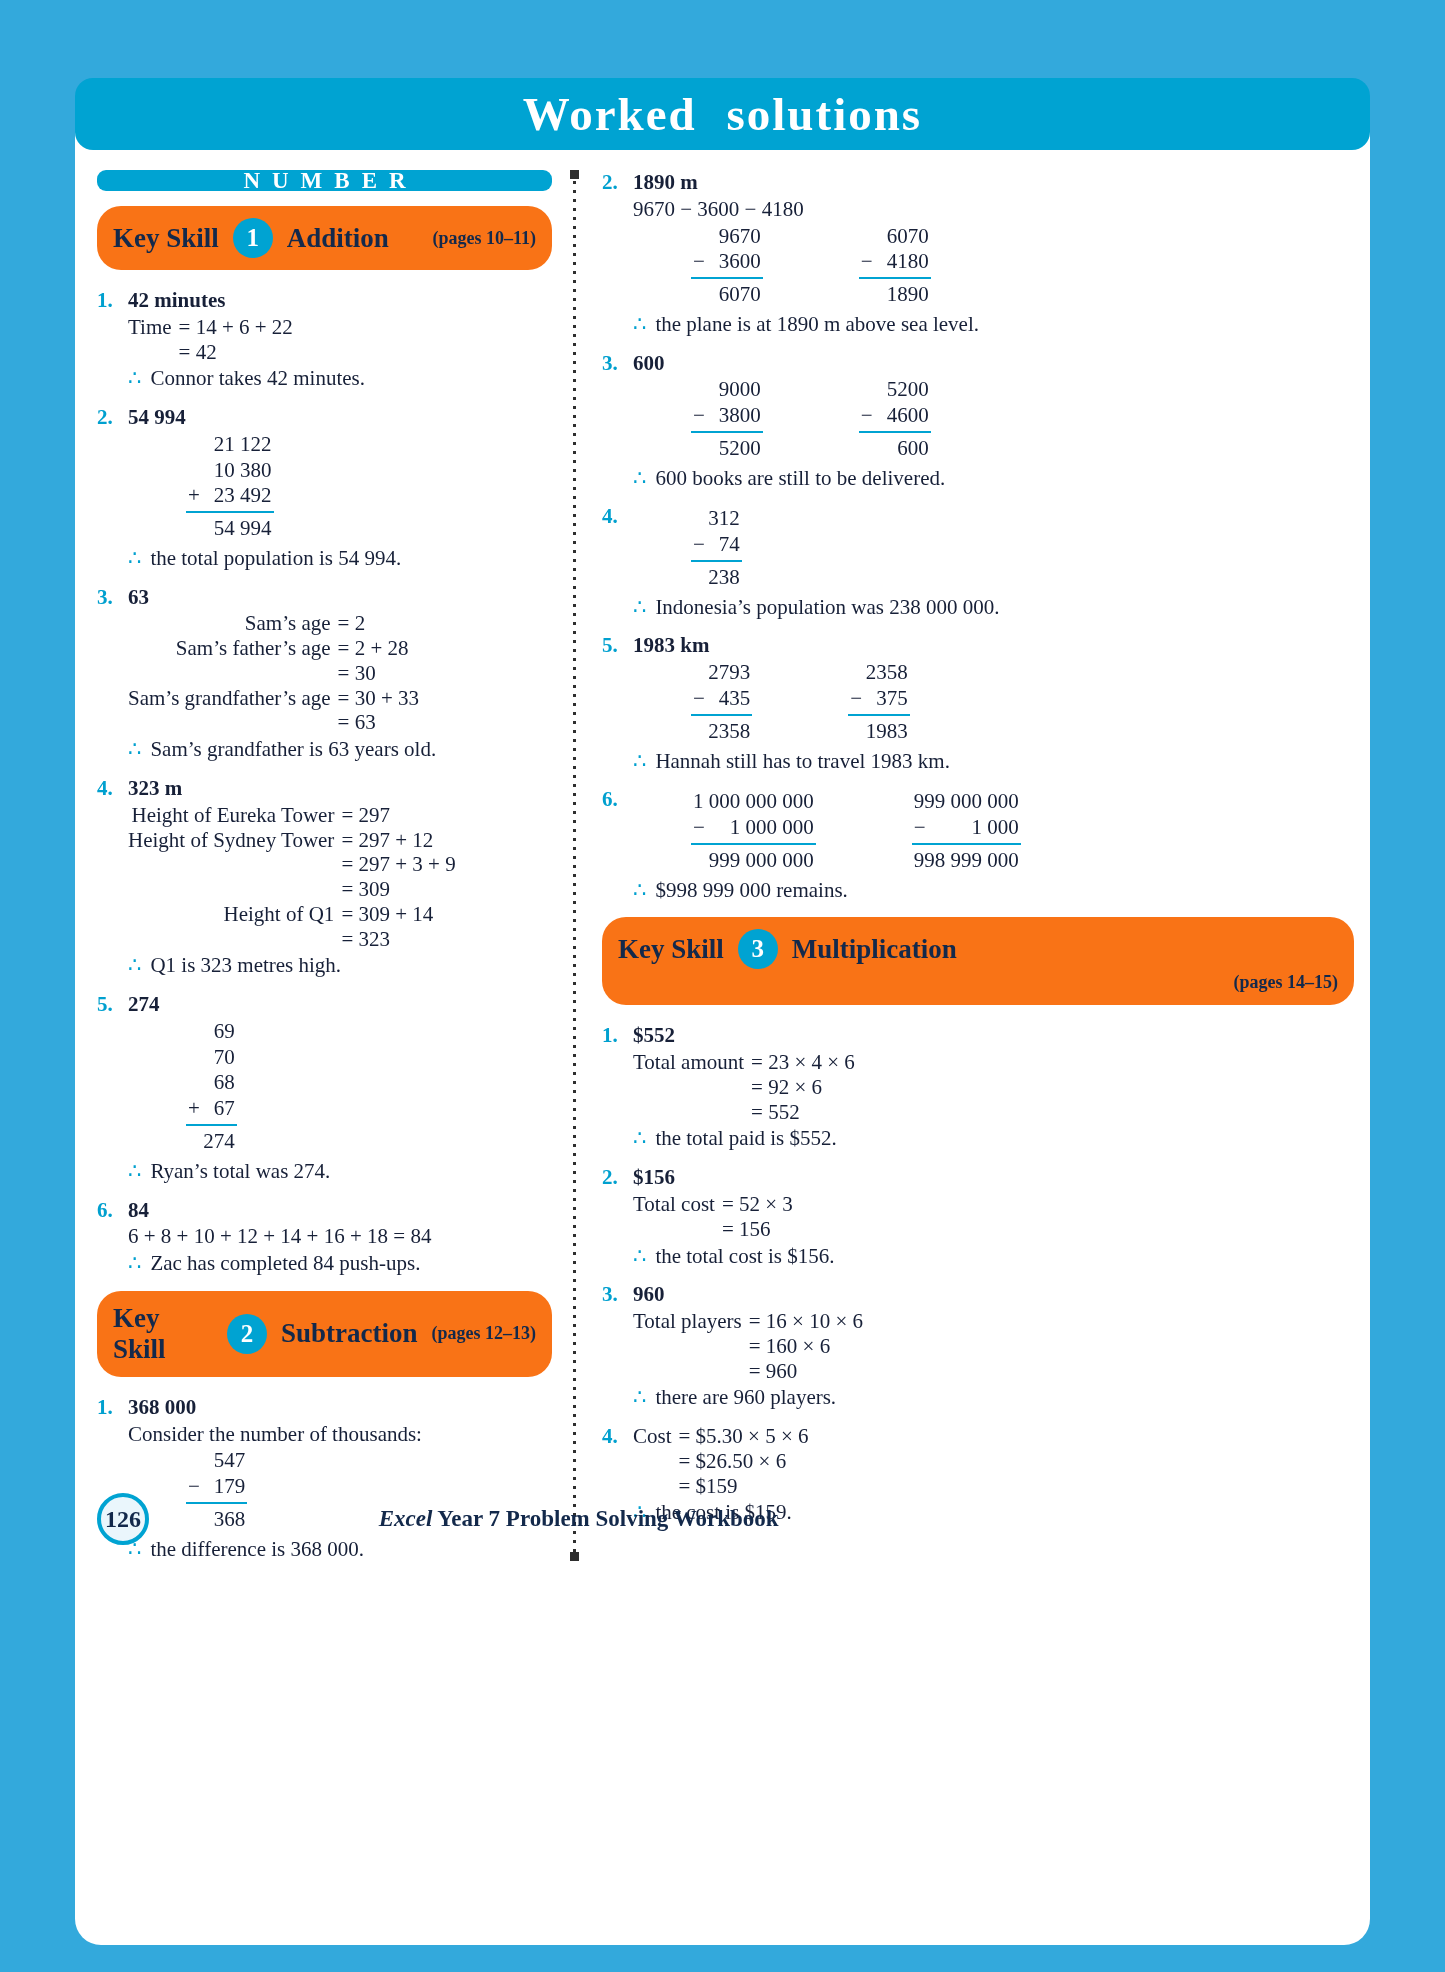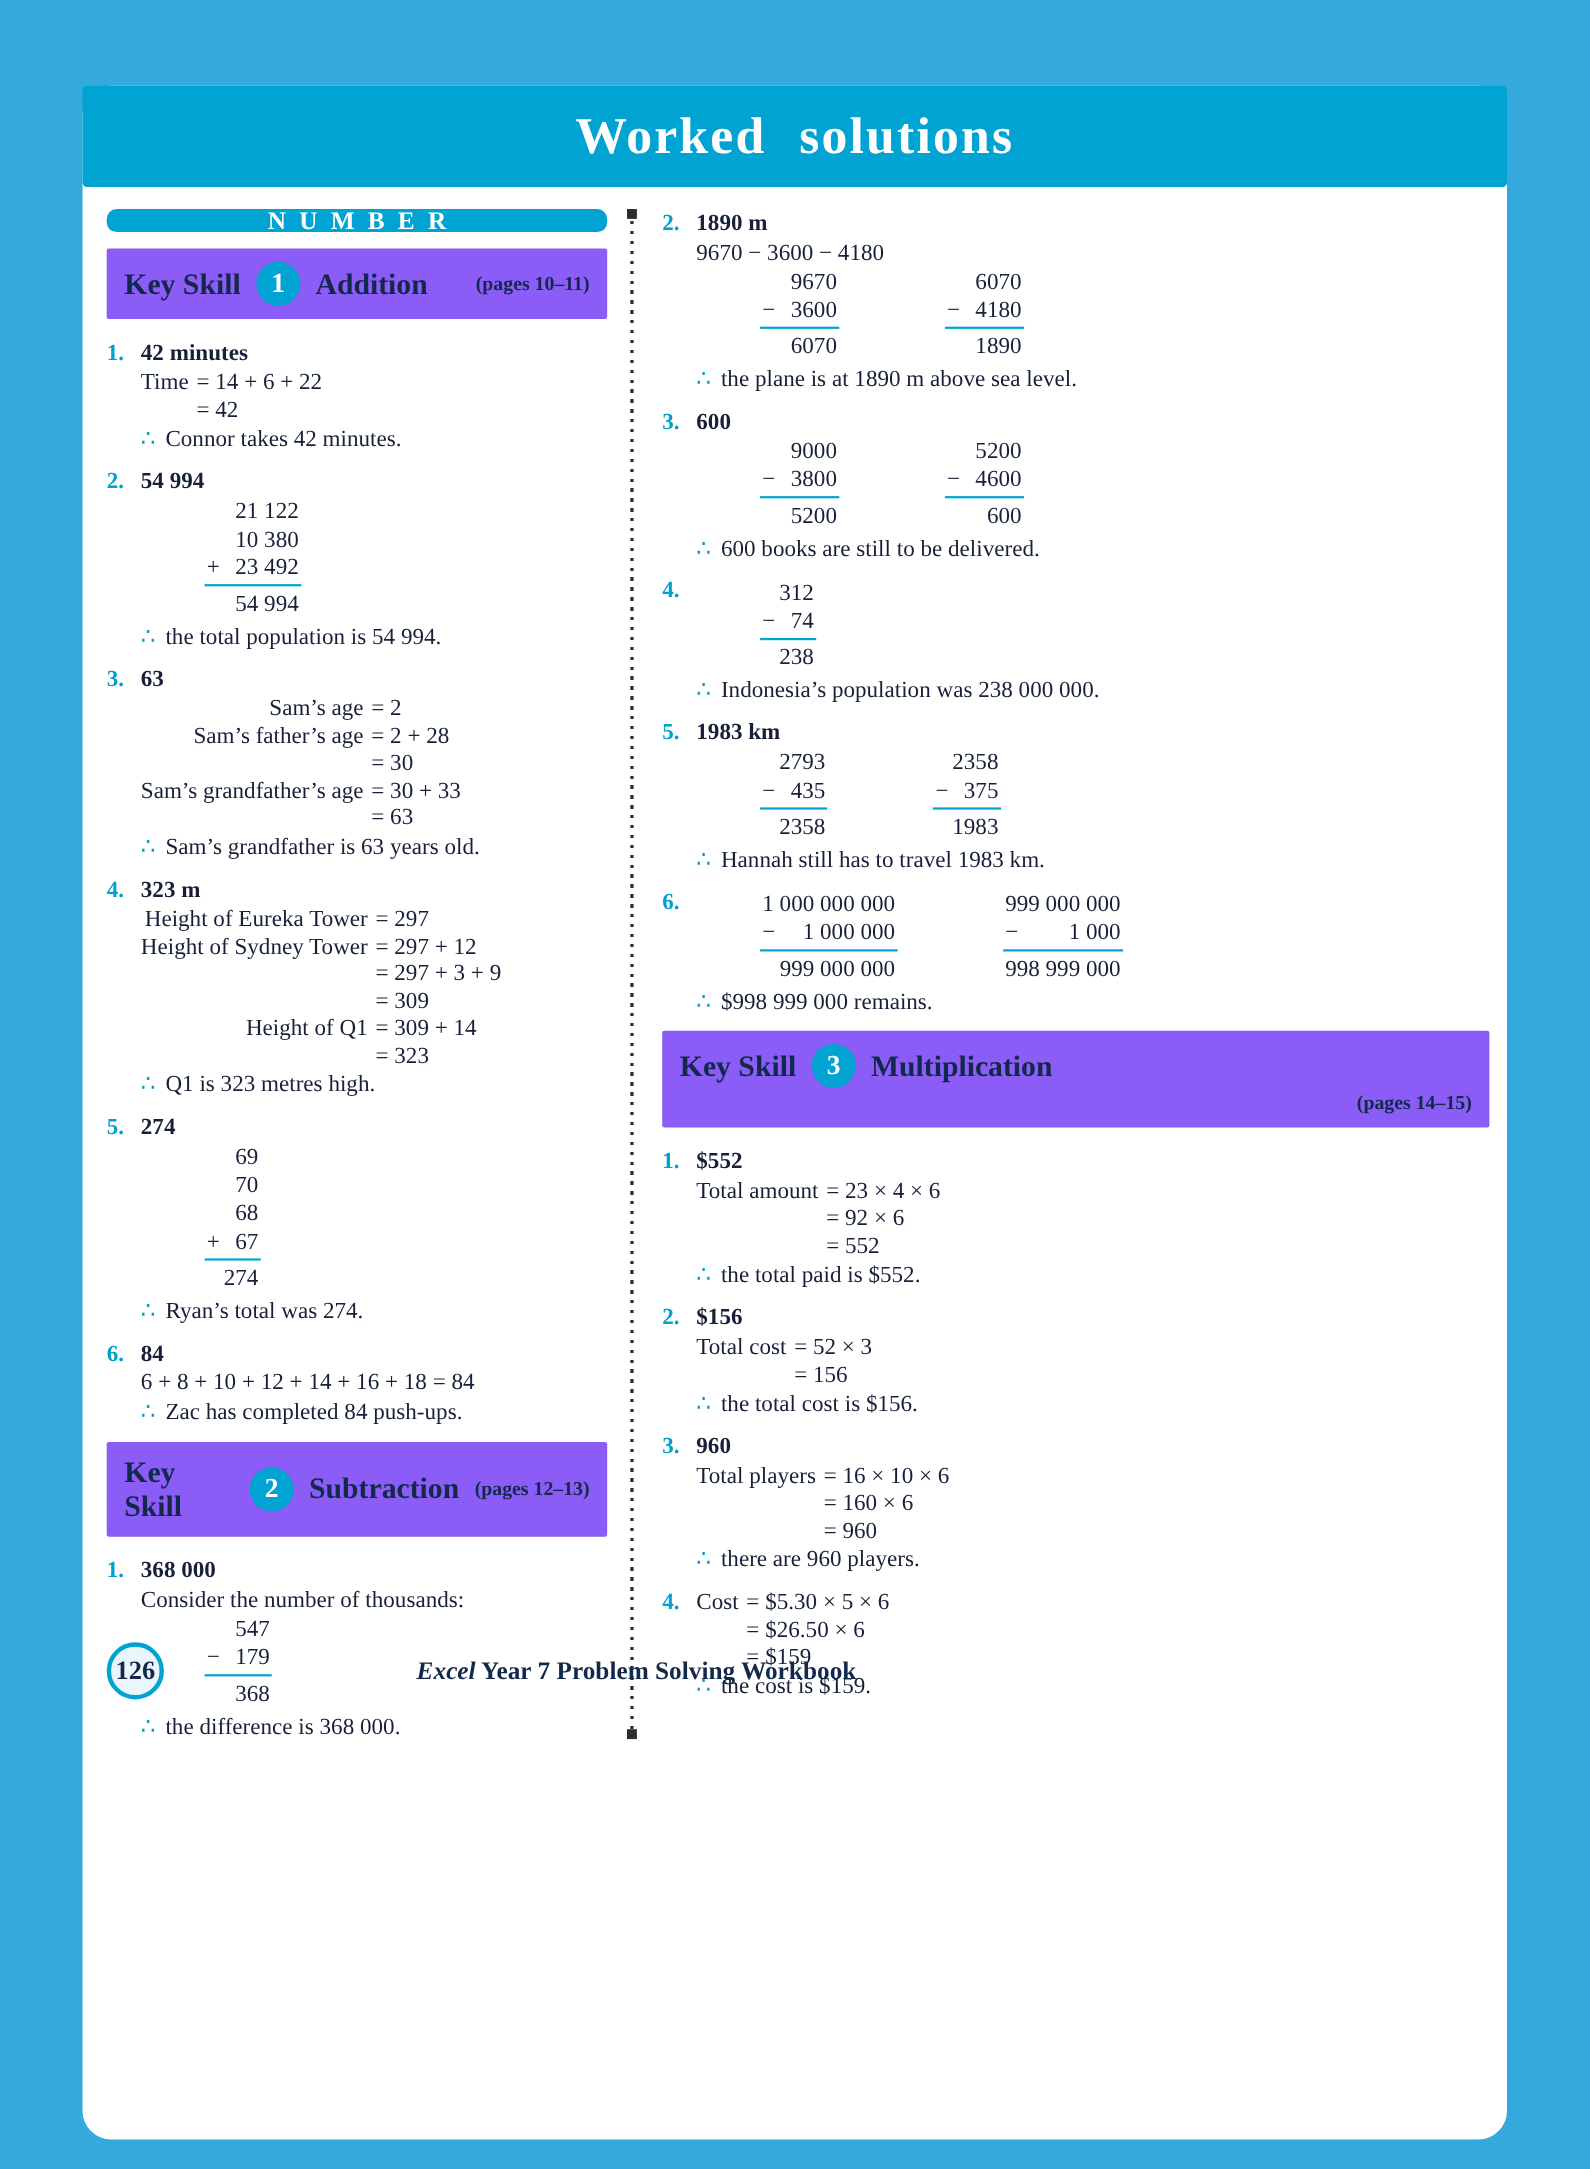--- a/index.html
+++ b/index.html
@@ -8,21 +8,21 @@
     background:#33a9dc;
     font-family:"Liberation Serif","DejaVu Serif",serif;
     color:#172038;
     position:relative;
   }
   .card {
     position:absolute; left:75px; top:78px; width:1295px; height:1867px;
     background:#ffffff; border-radius:26px;
   }
   .banner {
-    height:92px; background:#00a3d2; border-radius:4px;
+    height:72px; background:#00a3d2; border-radius:18px;
     display:flex; align-items:center; justify-content:center;
   }
   .banner .t {
     color:#fff; font-size:47px; font-weight:bold;
     letter-spacing:2px; word-spacing:16px;
   }
   .content { display:flex; padding:20px 16px 0 22px; }
   .colL { width:455px; flex:none; }
   .colR { flex:1; min-width:0; }
   .divider {
@@ -32,21 +32,21 @@
   }
   .divider::before,.divider::after{ content:""; position:absolute; left:-3px; width:9px; height:9px; background:#2e2e2e; }
   .divider::before{ top:-2px; } .divider::after{ bottom:-2px; }
 
   .num-banner {
     height:21px; background:#00a3d2; border-radius:9px; color:#fff;
     display:flex; align-items:center; justify-content:center;
     font-weight:bold; font-size:23px; letter-spacing:12px; text-indent:12px;
   }
 
-  .keyskill { background:#8b5cf6; border-radius:2px; padding:12px 16px; margin:15px 0 18px; }
+  .keyskill { background:#f97316; border-radius:24px; padding:12px 16px; margin:15px 0 18px; }
   .ks-row { display:flex; align-items:center; gap:14px; }
   .ks-label,.ks-name { font-size:27px; font-weight:bold; color:#13294b; }
   .ks-badge {
     width:40px; height:40px; border-radius:50%; background:#00a3d2; color:#fff;
     display:flex; align-items:center; justify-content:center;
     font-size:25px; font-weight:bold; flex:none;
   }
   .ks-pages { margin-left:auto; font-size:18px; font-weight:bold; color:#13294b; white-space:nowrap; }
   .keyskill.pages-below .ks-pages { margin-left:0; }
   .keyskill.pages-below .ks-row2 { text-align:right; margin-top:3px; }

